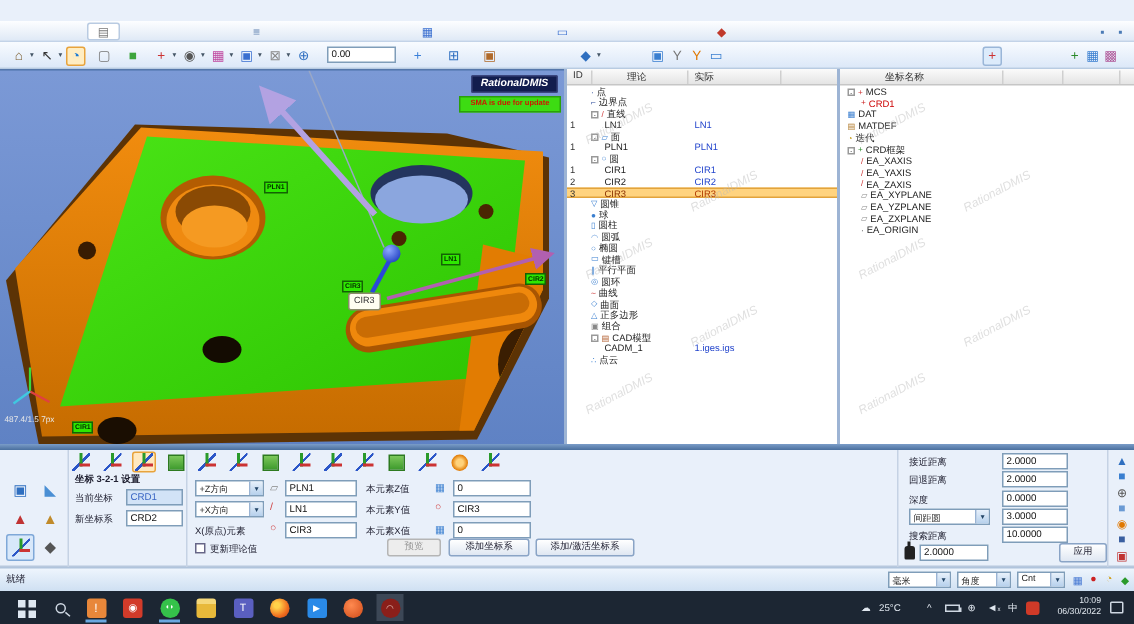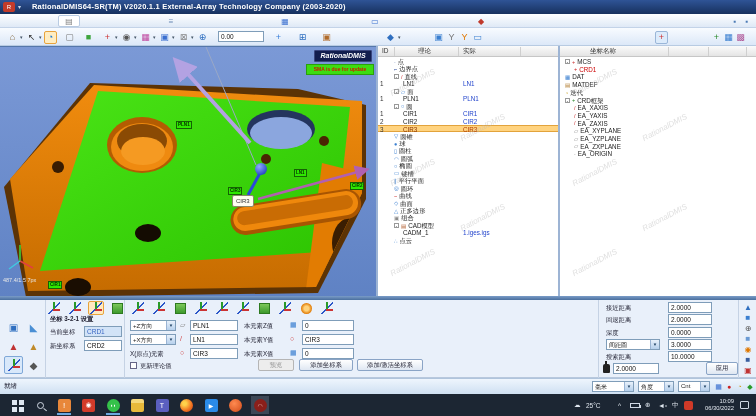--- a/index.html
+++ b/index.html
@@ -85,25 +85,20 @@
 .batt{width:10px;height:5px;border:1px solid #cfd8e3;position:relative;}
 .batt::after{content:"";position:absolute;right:-2px;top:1px;width:1px;height:3px;background:#cfd8e3;}
 #clock{text-align:right;line-height:7px;font-size:5.8px;color:#e4eaf1;}
 .bubble{width:9px;height:8px;border:1px solid #cfd8e3;border-radius:1px;}
 </style>
 </head>
 <body>
 
 <div id="screen">
 
-  <div id="titlebar" class="abs">
-    <div id="app-icon" class="abs">R</div>
-    <div id="app-caret" class="abs">▾</div>
-    <div id="title-text" class="abs">RationalDMIS64-SR(TM) V2020.1.1   External-Array Technology Company (2003-2020)</div>
-  </div>
 
   <div id="tabsrow" class="abs">
       <div class="rtab active" style="left: 58px;">
         <div style="color: rgb(122, 122, 122);">▤</div>
       </div>
       <div class="rtab" style="left: 160px;">
         <div style="color: rgb(106, 138, 181);">≡</div>
       </div>
       <div class="rtab" style="left: 274px;">
         <div style="color: rgb(58, 111, 208);">▦</div>

